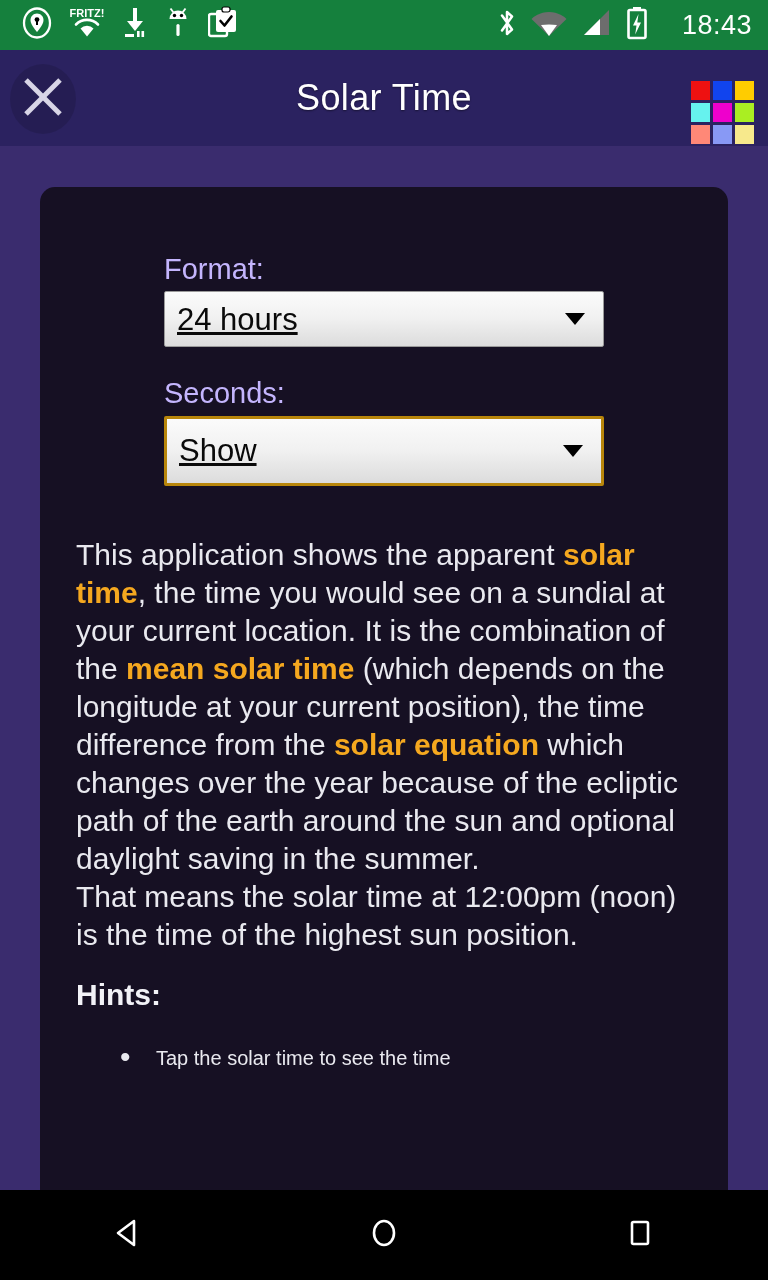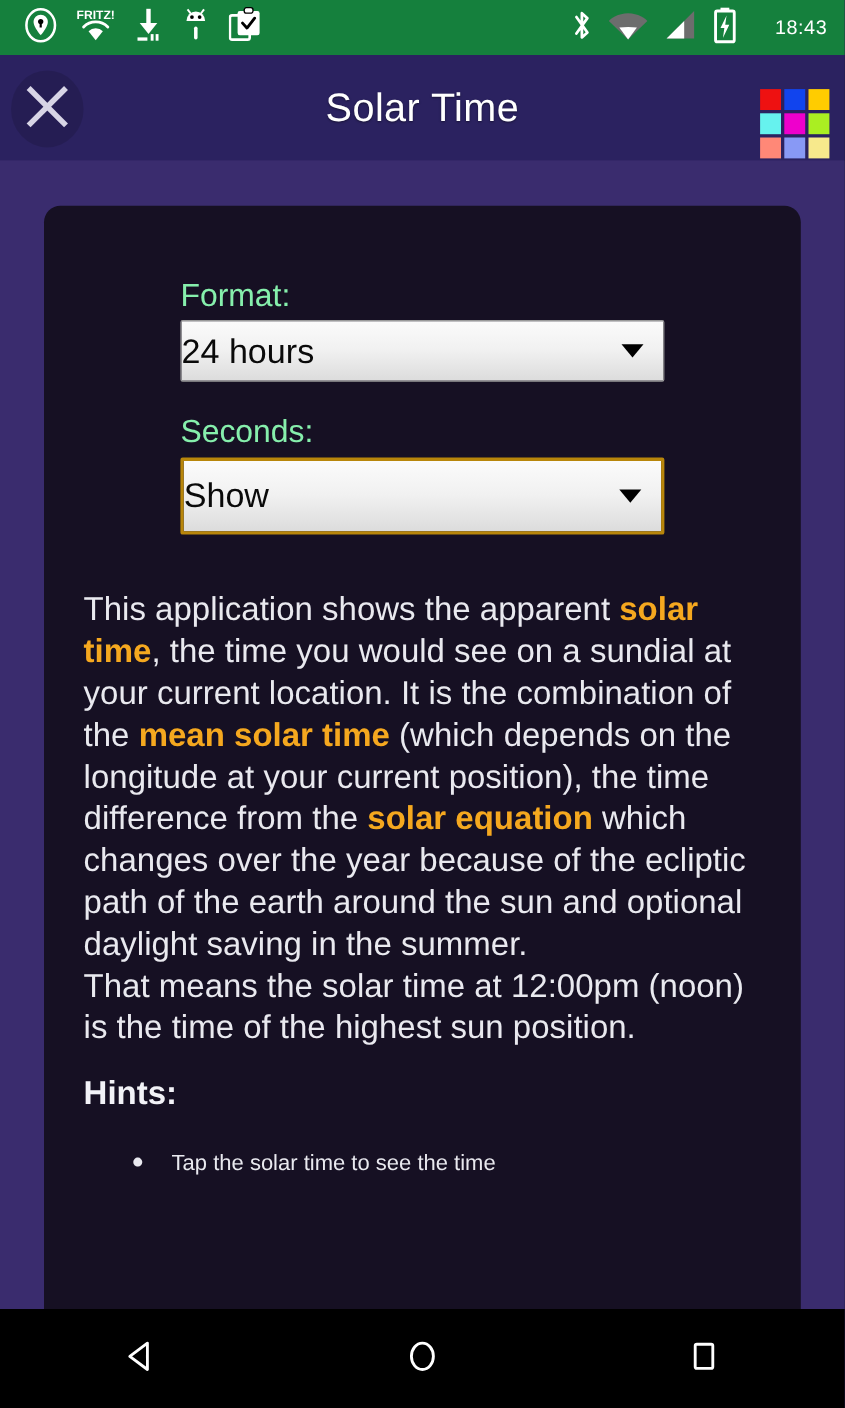--- a/index.html
+++ b/index.html
@@ -13,21 +13,21 @@
 
   
   .statusbar {
     position:absolute; top:0; left:0; width:768px; height:50px;
     background:#15803d; display:flex; align-items:center;
   }
   .sb-left { display:flex; align-items:center; gap:17px; padding-left:22px; }
   .sb-right { margin-left:auto; display:flex; align-items:center; gap:13px; padding-right:16px; }
   .sb-icon { display:block; }
   .sb-clock {
-    color:#fff; font-size:18px; font-weight:400; letter-spacing:0.5px;
+    color:#fff; font-size:27px; font-weight:400; letter-spacing:0.5px;
     margin-left:20px; line-height:1;
   }
 
   
   .appbar {
     position:absolute; top:50px; left:0; width:768px; height:96px;
     background:#2b2260;
   }
   .close-btn {
     position:absolute; left:10px; top:14px; width:66px; height:70px;
@@ -52,35 +52,36 @@
     position:absolute; top:146px; left:0; width:768px; height:1044px;
     background:#3a2c6e; overflow:hidden;
   }
   .card {
     position:absolute; left:40px; top:41px; width:688px; height:1003px;
     background:#161023; border-radius:15px 15px 0 0; overflow:hidden;
   }
 
   .form { padding:66px 0 0 124px; }
   .field-label {
-    color:#86efac; font-size:29px; font-weight:400; margin-bottom:5px;
+    color:#c4b5fd; font-size:29px; font-weight:400; margin-bottom:5px;
     line-height:1.15;
   }
   .select-wrap {
     position:relative; width:440px; height:56px; margin-bottom:30px;
     background:linear-gradient(180deg,#fbfbfb 0%,#f1f1f1 48%,#dcdcdc 100%);
     border:1px solid #9a9a9a; border-radius:2px;
     display:flex; align-items:center; cursor:pointer;
   }
   .select-wrap.focused {
     border:3px solid #b8860b; height:70px;
   }
   .select-value {
-    color:#0a0a0a; font-size:31px; font-weight:400; padding-left:0;
+    color:#0a0a0a; font-size:31px; font-weight:400; padding-left:12px;
     line-height:1;
+    text-decoration:underline;
   }
   .select-caret {
     position:absolute; right:18px; top:50%; transform:translateY(-50%);
     width:0; height:0; border-left:10px solid transparent;
     border-right:10px solid transparent; border-top:12px solid #000;
   }
   .spacer { height:20px; }
 
   .prose { padding:0 40px 0 36px; }
   .prose p {

